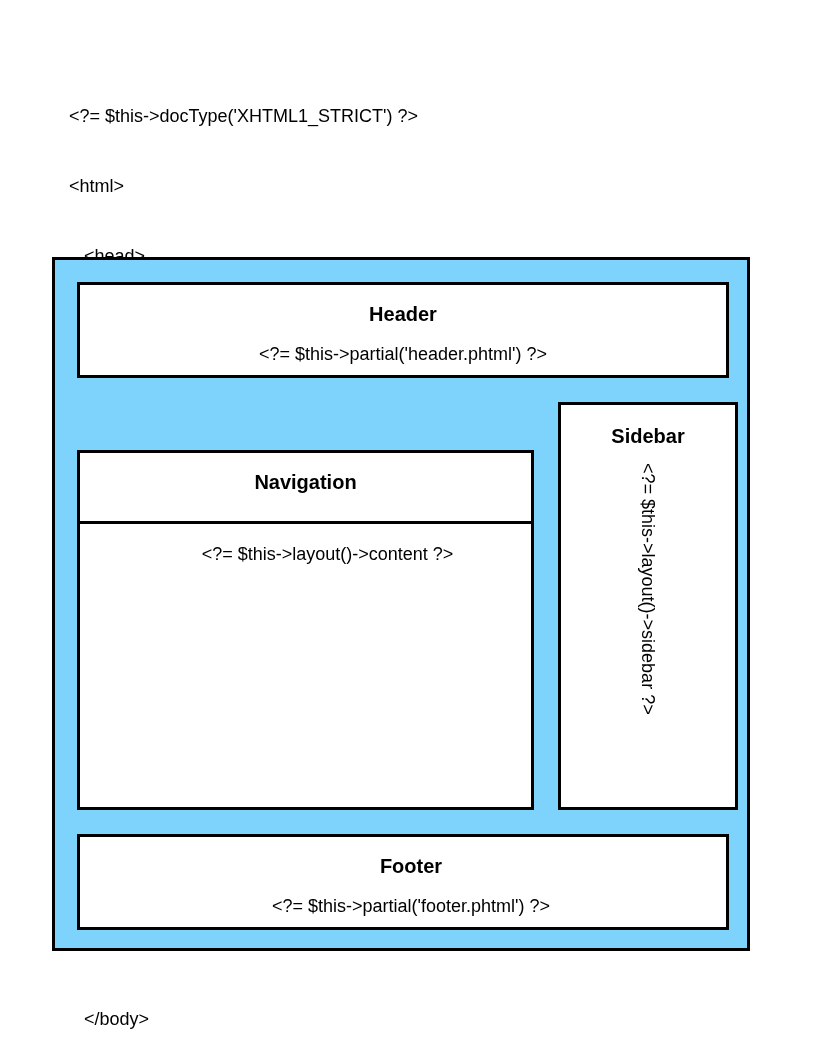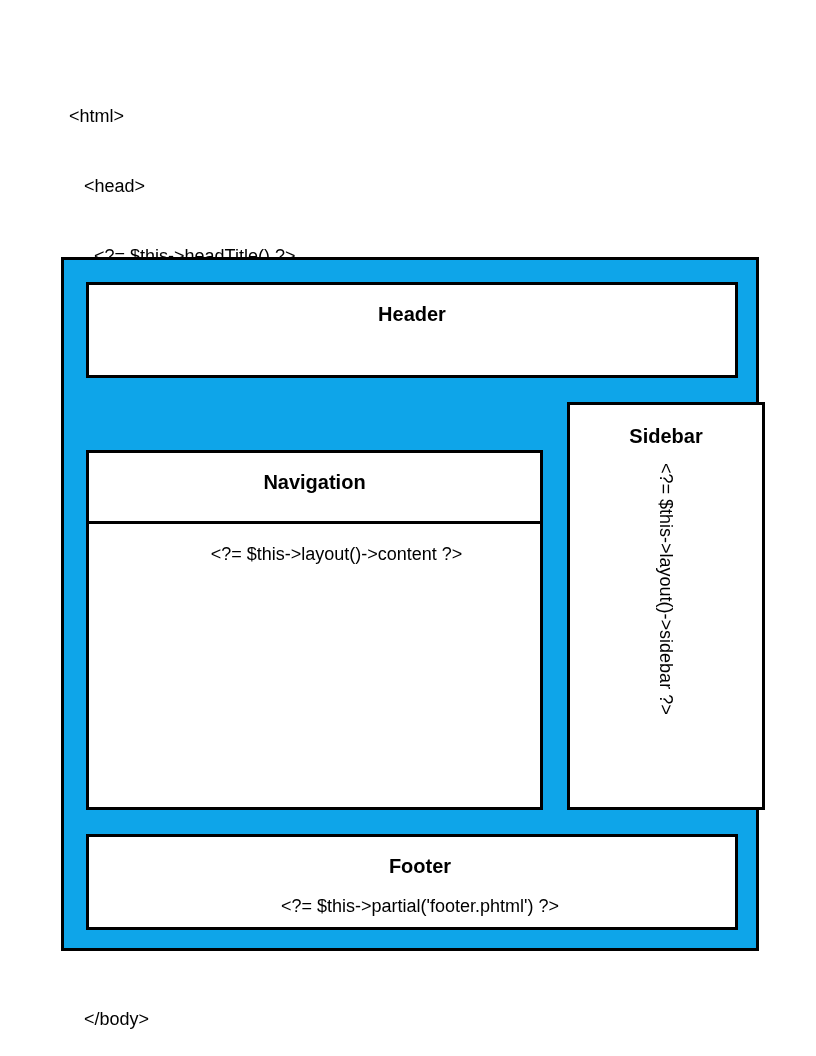--- a/index.html
+++ b/index.html
@@ -26,26 +26,26 @@
     white-space: pre;
     color: #000;
   }
   #code-top    { top: 59px; }
   #code-bottom { top: 962px; }
   .code-line { white-space: pre; display: block; }
 
   
   #layout-frame {
     position: absolute;
-    left: 61px;
+    left: 52px;
     top: 257px;
     width: 698px;
     height: 694px;
     border: 3px solid #000;
-    background: #0ea5e9;
+    background: #7dd3fc;
   }
 
   
   .region {
     position: absolute;
     border: 3px solid #000;
     background: #fff;
   }
   .region-title {
     font-size: 20px;
@@ -80,21 +80,21 @@
   #region-content {
     left: 22px;  top: 261px;
     width: 457px; height: 289px;
   }
   #region-content .region-title { margin-top: 19px; }
   #region-content .region-code  { margin-top: 21px; padding-left: 44px; }
 
   
   #region-sidebar {
     left: 503px; top: 142px;
-    width: 198px; height: 408px;
+    width: 180px; height: 408px;
   }
   #region-sidebar .region-title { margin-top: 21px; }
   .sidebar-code-wrap {
     position: absolute;
     left: 0; right: 0;
     top: 58px;
     bottom: 4px;
     display: flex;
     justify-content: center;
     align-items: flex-start;
@@ -113,33 +113,35 @@
     left: 22px;  top: 574px;
     width: 652px; height: 96px; padding-left: 16px;
   }
   #region-footer .region-title { margin-top: 19px; }
   #region-footer .region-code  { margin-top: 21px; }
 </style>
 </head>
 <body>
 
 <div class="code-block" id="code-top">
+  <span class="code-line">&lt;?= $this-&gt;docType('XHTML1_STRICT') ?&gt;</span>
   <span class="code-line">&lt;html&gt;</span>
   <span class="code-line">   &lt;head&gt;</span>
   <span class="code-line">     &lt;?= $this-&gt;headTitle() ?&gt;</span>
   <span class="code-line">     &lt;?= $this-&gt;headScript() ?&gt;</span>
   <span class="code-line">     &lt;?= $this-&gt;headStylesheet() ?&gt;</span>
   <span class="code-line">   &lt;/head&gt;</span>
   <span class="code-line">   &lt;body&gt;</span>
 </div>
 
 <div id="layout-frame">
 
   <div class="region" id="region-header">
     <div class="region-title">Header</div>
+    <div class="region-code">&lt;?= $this-&gt;partial('header.phtml') ?&gt;</div>
   </div>
 
   <div class="region" id="region-nav">
     <div class="region-title">Navigation</div>
   </div>
 
   <div class="region" id="region-content">
     <div class="region-code">&lt;?= $this-&gt;layout()-&gt;content ?&gt;</div>
   </div>
 

